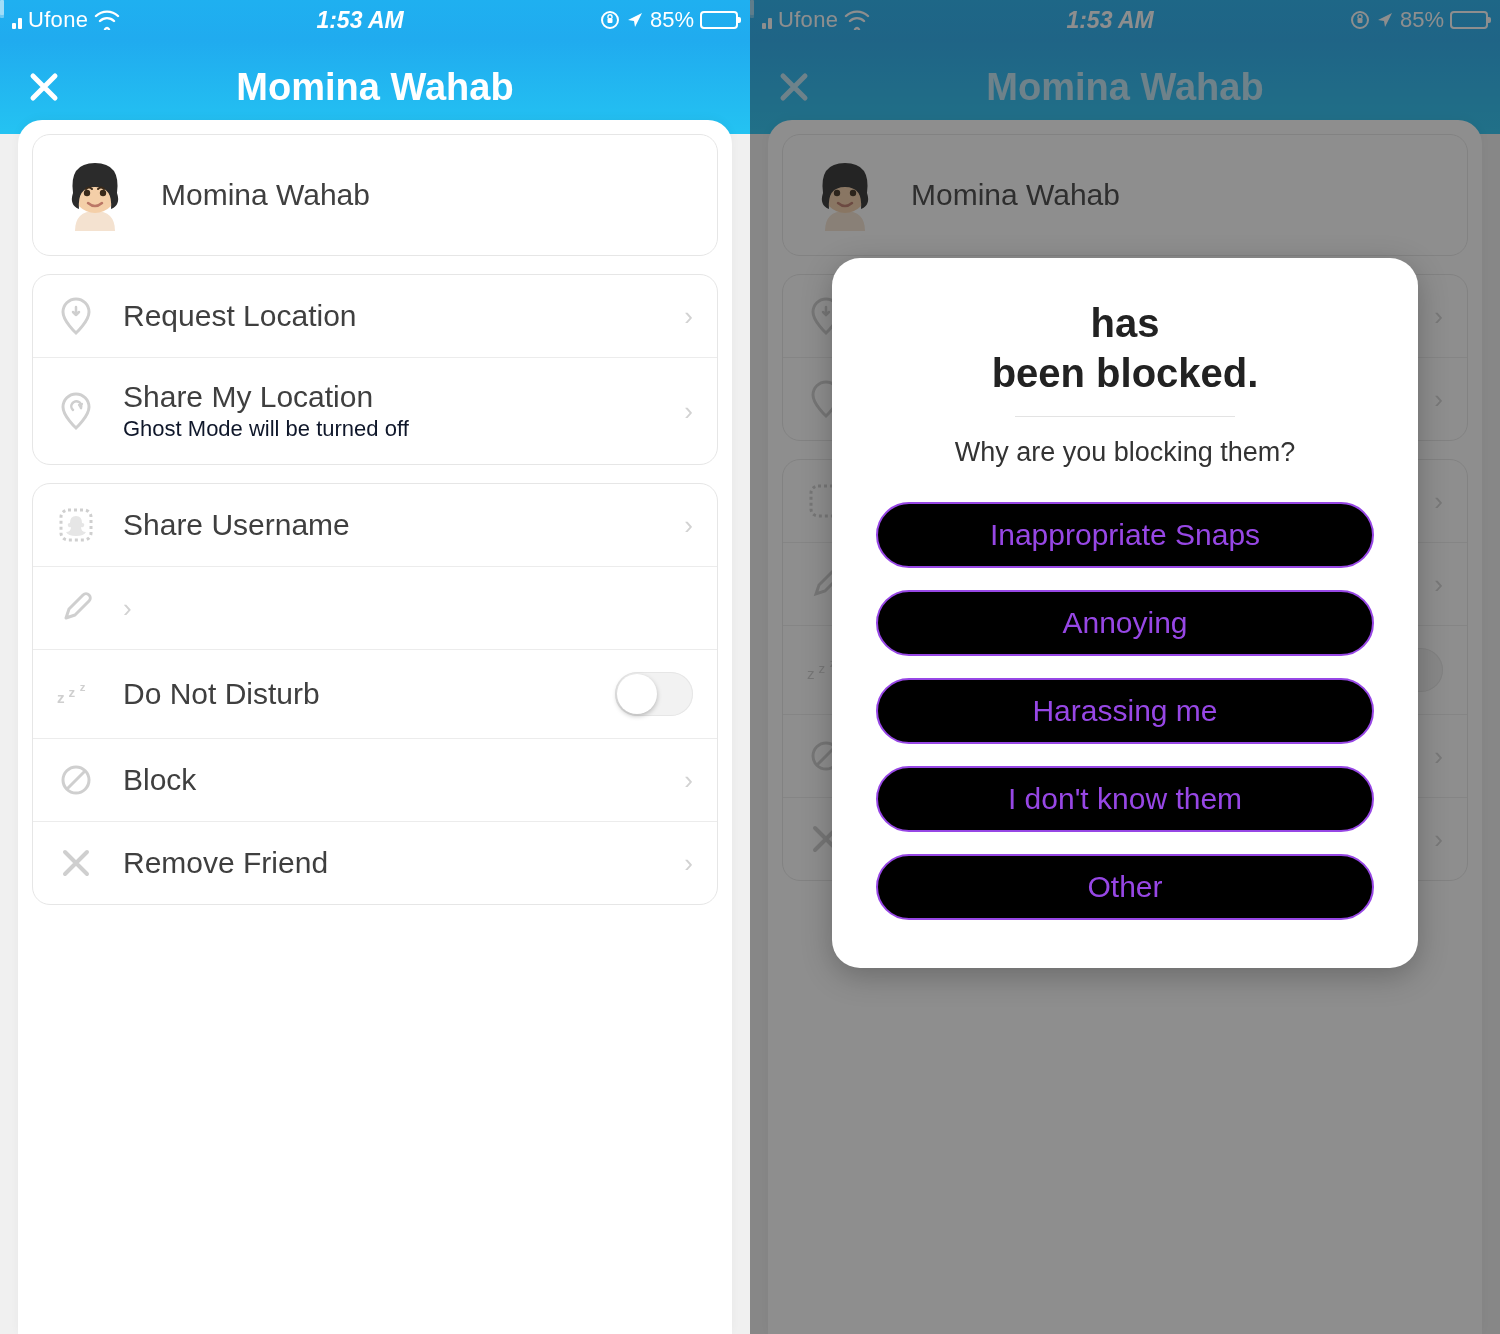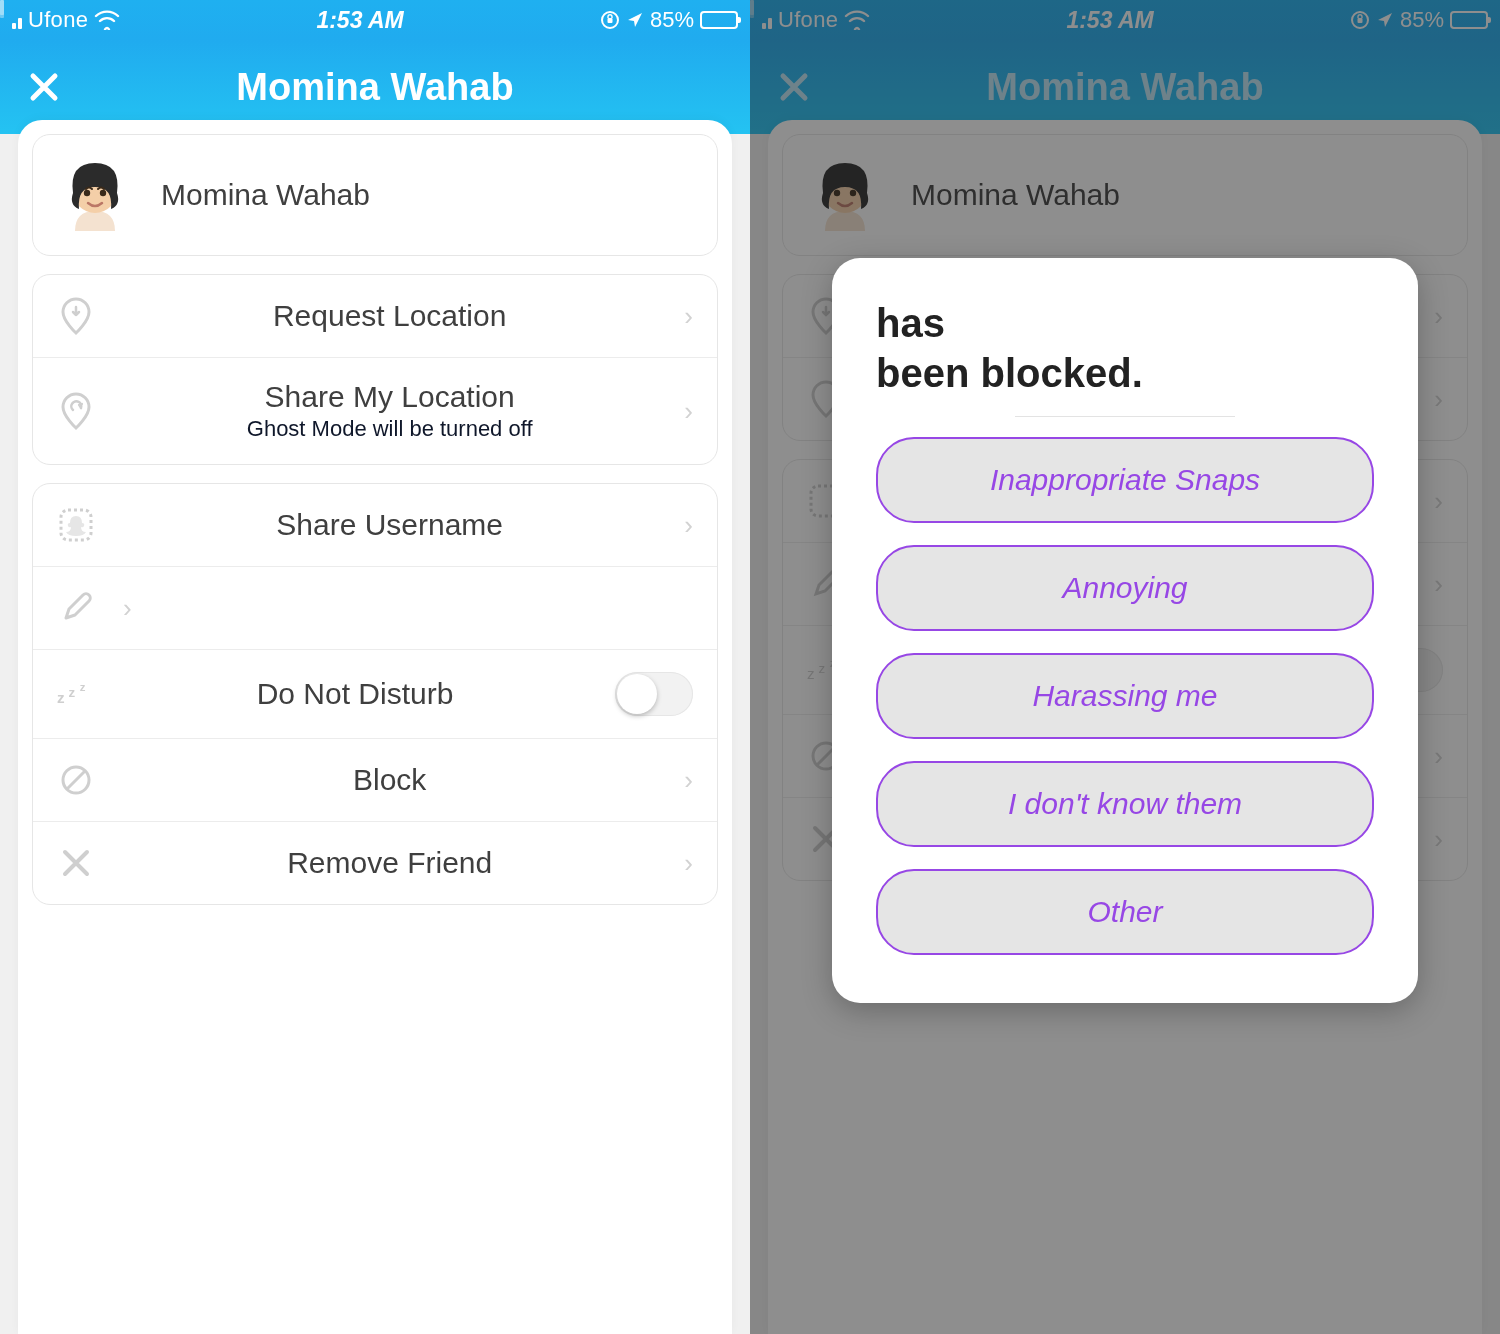--- a/index.html
+++ b/index.html
@@ -106,21 +106,20 @@
     display:flex; align-items:flex-end; justify-content:center;
     overflow:visible;
   }
   .profile-name { font-size:30px; color:#3f3f3f; font-weight:500;}
 
   .menu-row {
     display:flex; align-items:center;
     padding:22px 24px;
     border-top:1px solid #ececec;
     gap:28px;
-    text-align:center;
   }
   .menu-row:first-child { border-top:none; }
   .menu-icon {
     width:38px; height:38px; flex-shrink:0;
     display:flex; align-items:center; justify-content:center;
     color:#c9c9c9;
   }
   .menu-body { flex:1; }
   .menu-label { font-size:30px; color:#3f3f3f; font-weight:400;}
   .menu-sub { font-size:22px; color:#0f172a; margin-top:2px;}
@@ -143,48 +142,47 @@
   }
   .modal {
     position:absolute;
     top:258px; left:82px; right:82px;
     background:#fff;
     border-radius:28px;
     padding:40px 44px 48px 44px;
     box-shadow:0 8px 30px rgba(0,0,0,0.25);
   }
   .modal-title {
-    text-align:left;
+    text-align:center;
     font-size:40px;
     font-weight:600;
     color:#222;
     line-height:1.25;
   }
   .modal-divider {
     width:220px; height:1px; background:#e3e3e3; margin:18px auto 20px auto;
   }
   .modal-sub {
     text-align:center;
     font-size:27px;
     color:#333;
     margin-bottom:34px;
   }
   .reason-btn {
     display:block;
     width:100%;
     border:2px solid #9747e5;
     color:#9747e5;
-    background:#e5e5e5;
+    background:#000000;
     border-radius:38px;
-    padding:24px 10px;
+    padding:14px 10px;
     font-size:30px;
     font-weight:500;
     text-align:center;
     margin-bottom:22px;
-    font-style:italic;
   }
   .reason-btn:last-child { margin-bottom:0; }
 
   
   .screen.right .nav-header, .screen.right .status-bar {
     filter:none;
   }
   .screen.right .nav-title { color:#bfe6f7; }
   .screen.right .close svg path { stroke:#bfe6f7; }
 
@@ -495,20 +493,21 @@
   </div>
 
   <div class="dim"></div>
 
   <div class="modal">
     <div class="modal-title">
       <span>has</span><br>
       <span>been blocked.</span>
     </div>
     <div class="modal-divider"></div>
+    <div class="modal-sub">Why are you blocking them?</div>
 
     <button class="reason-btn">Inappropriate Snaps</button>
     <button class="reason-btn">Annoying</button>
     <button class="reason-btn">Harassing me</button>
     <button class="reason-btn">I don't know them</button>
     <button class="reason-btn">Other</button>
   </div>
 
 </div>
 

